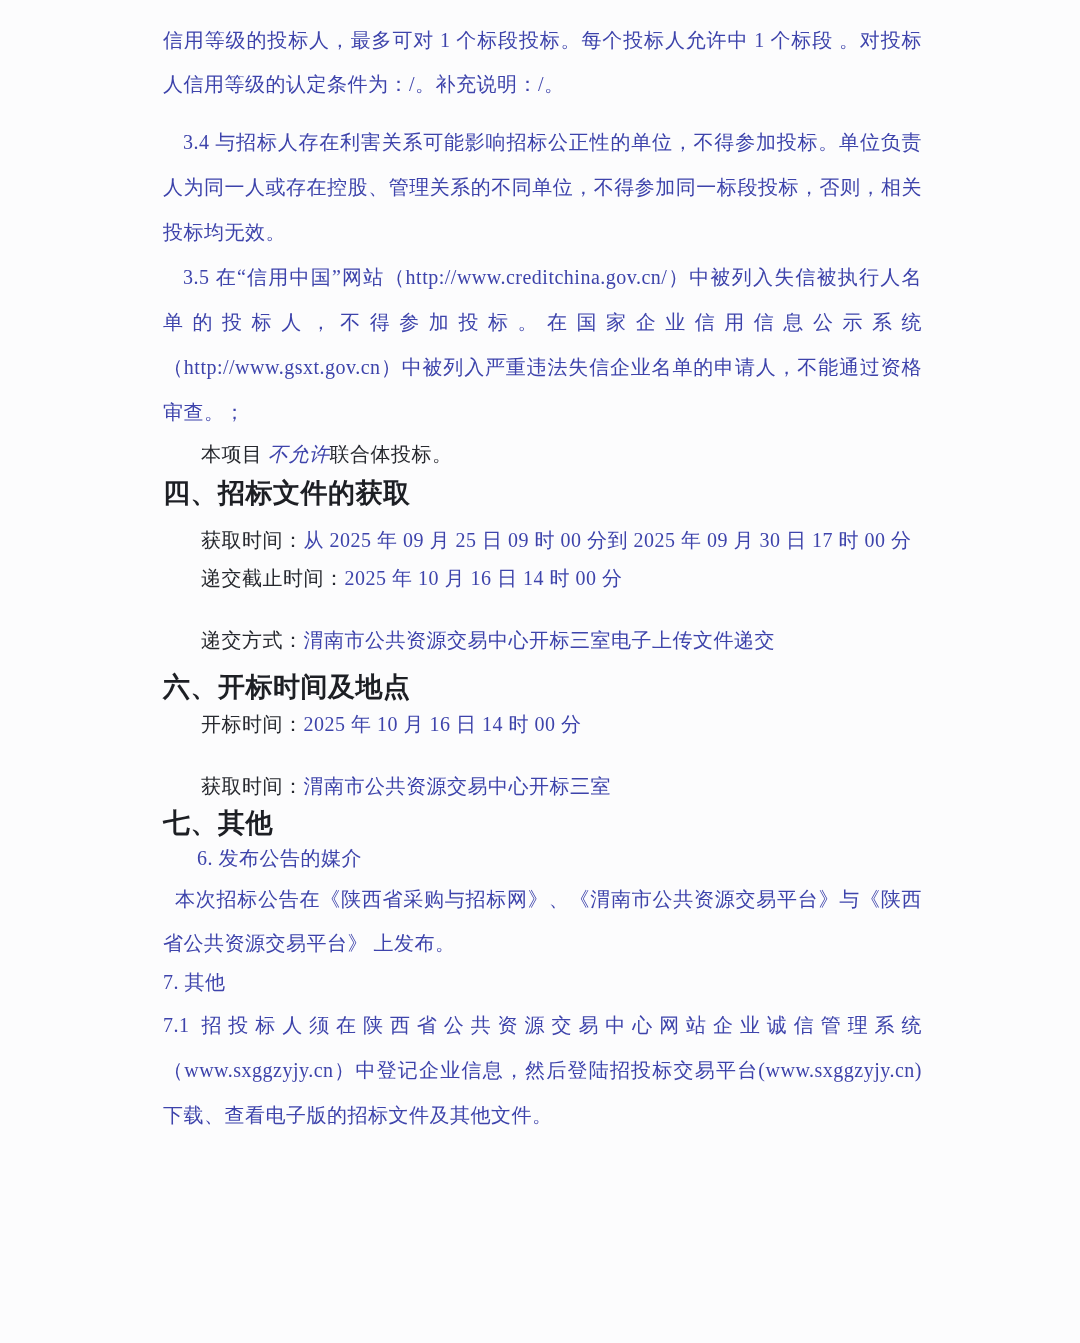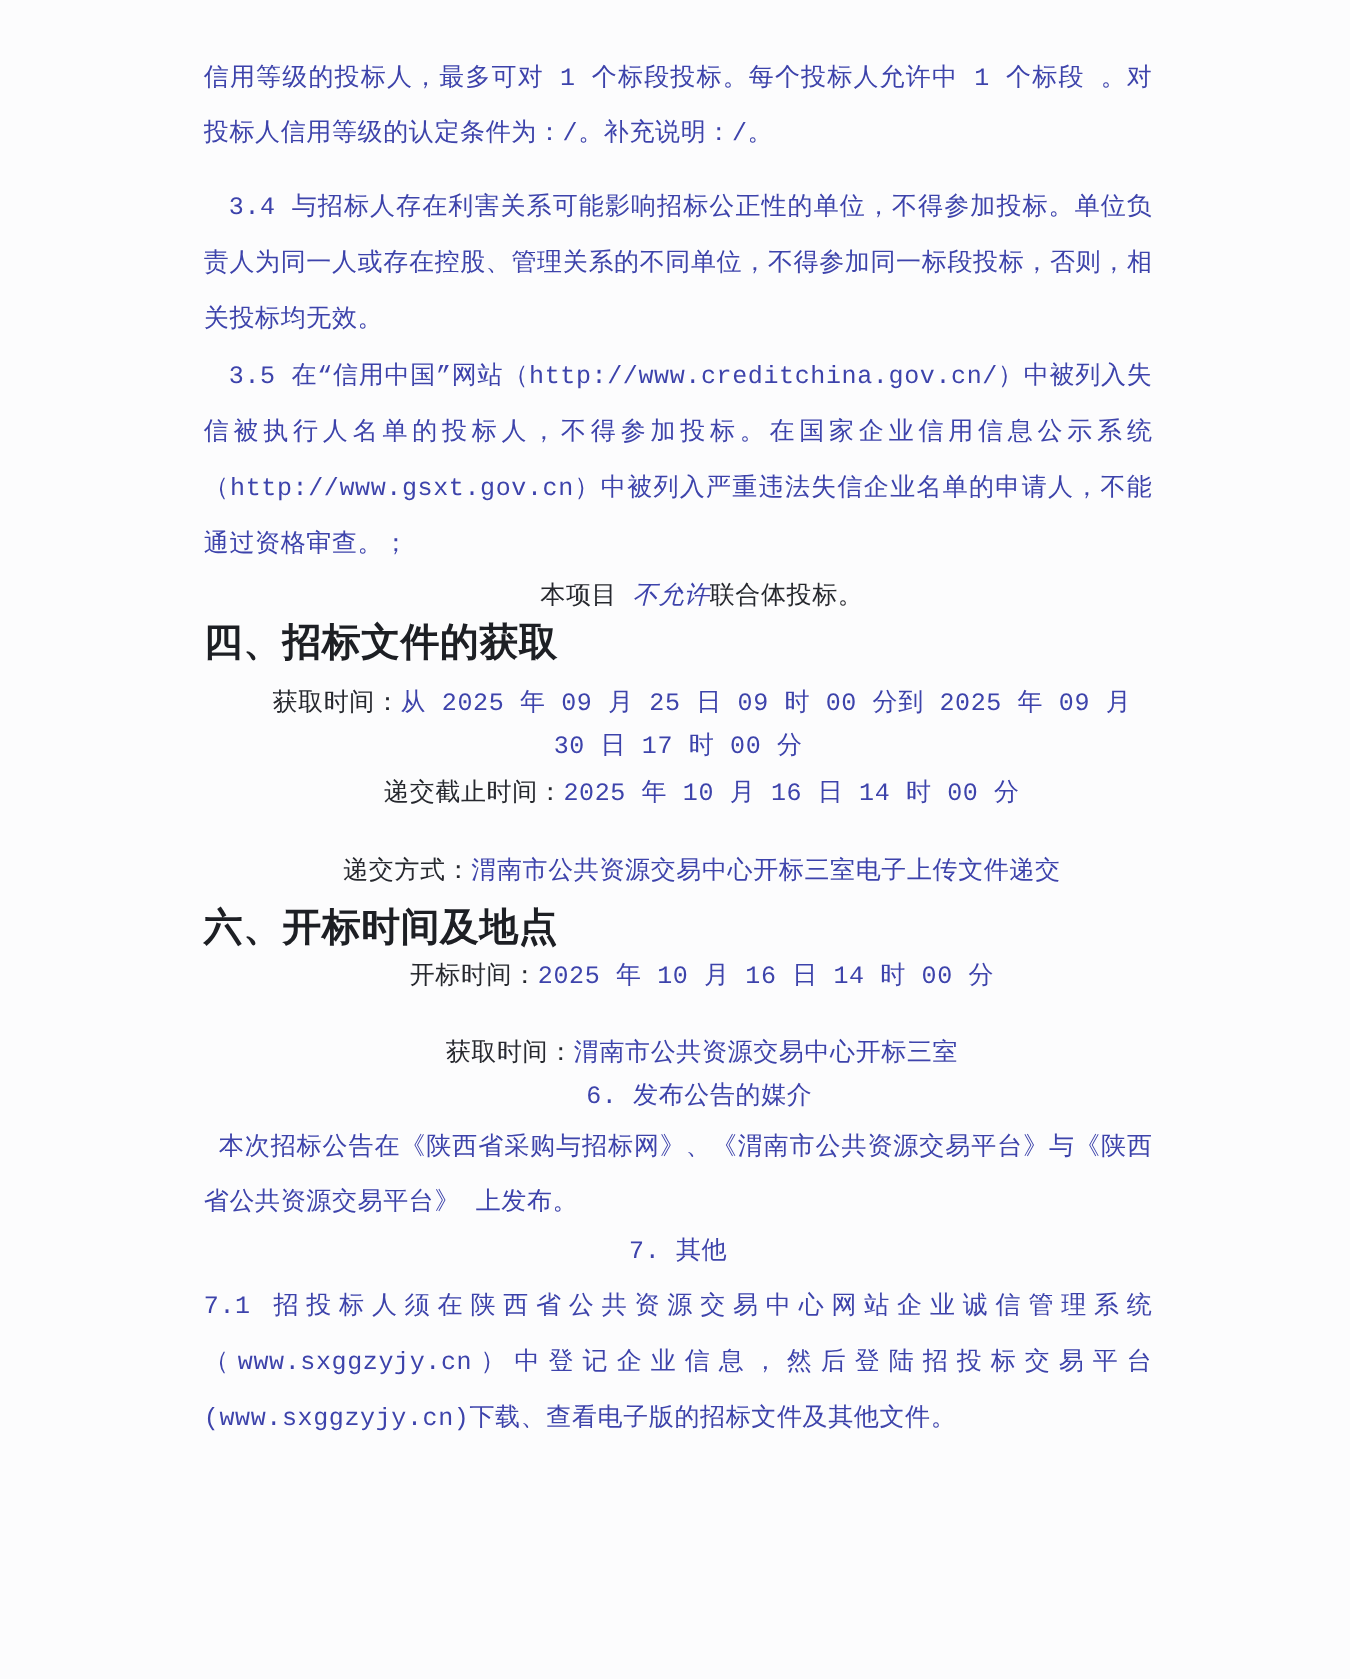--- a/index.html
+++ b/index.html
@@ -7,40 +7,39 @@
     background: #e9e9e9;
     font-family: "Liberation Serif", "DejaVu Serif", serif;
   }
   .page {
     position: relative;
     width: 1080px;
     height: 1343px;
     margin: 0 auto;
     background: var(--page_bg, #fcfcfd);
     box-sizing: border-box;
-    padding: 42px 158px 0 163px;
+    padding: 18px 158px 0 163px;
     overflow: hidden;
-    font-family: Liberation Mono, monospace;
   }
   p {
     margin: 0;
     font-size: 20px;
     line-height: 45px;
     text-align: justify;
     color: var(--blue, #3d43ab);
     letter-spacing: 0.5px;
   }
   .lh44 { line-height: 44px; }
-  .tight { line-height: 34px; text-align: center; }
+  .tight { line-height: 34px; text-align: left; }
   .dark { color: var(--dark, #26282e); }
   .blue { color: var(--blue, #3d43ab); }
   .italic { font-style: italic; }
   h2 {
     margin: 0;
-    font-size: 31px;
+    font-size: 27px;
     line-height: 36px;
     font-weight: bold;
     color: var(--heading, #1d1f24);
     letter-spacing: 0.5px;
   }
   .ind1  { text-indent: 1em; }
   .ind17 { text-indent: 1.7em; }
   .ind19 { text-indent: 1.9em; margin-top: 28px; }
   .ind06 { text-indent: 0.6em; }
   .mt2 { margin-top: 2px; }
@@ -70,20 +69,21 @@
   <p class="tight ind19 mt4"><span class="dark">递交截止时间：</span><span class="blue">2025 年 10 月 16 日  14 时 00 分</span></p>
 
   <p class="tight ind19"><span class="dark">递交方式：</span><span class="blue">渭南市公共资源交易中心开标三室电子上传文件递交</span></p>
 
   <h2 class="mt8">六、开标时间及地点</h2>
 
   <p class="tight ind19 mt2"><span class="dark">开标时间：</span><span class="blue">2025 年 10 月 16 日  14 时 00 分</span></p>
 
   <p class="tight ind19"><span class="dark">获取时间：</span><span class="blue">渭南市公共资源交易中心开标三室</span></p>
 
+  <h2 class="mt2">七、其他</h2>
 
   <p class="tight ind17">6.  发布公告的媒介</p>
 
   <p class="blue lh44 ind06 mt2">本次招标公告在《陕西省采购与招标网》、《渭南市公共资源交易平台》与《陕西省公共资源交易平台》  上发布。</p>
 
   <p class="tight">7. 其他</p>
 
   <p class="blue mt4">7.1 招投标人须在陕西省公共资源交易中心网站企业诚信管理系统（www.sxggzyjy.cn）中登记企业信息，然后登陆招投标交易平台(www.sxggzyjy.cn)下载、查看电子版的招标文件及其他文件。</p>
 
 </div>

